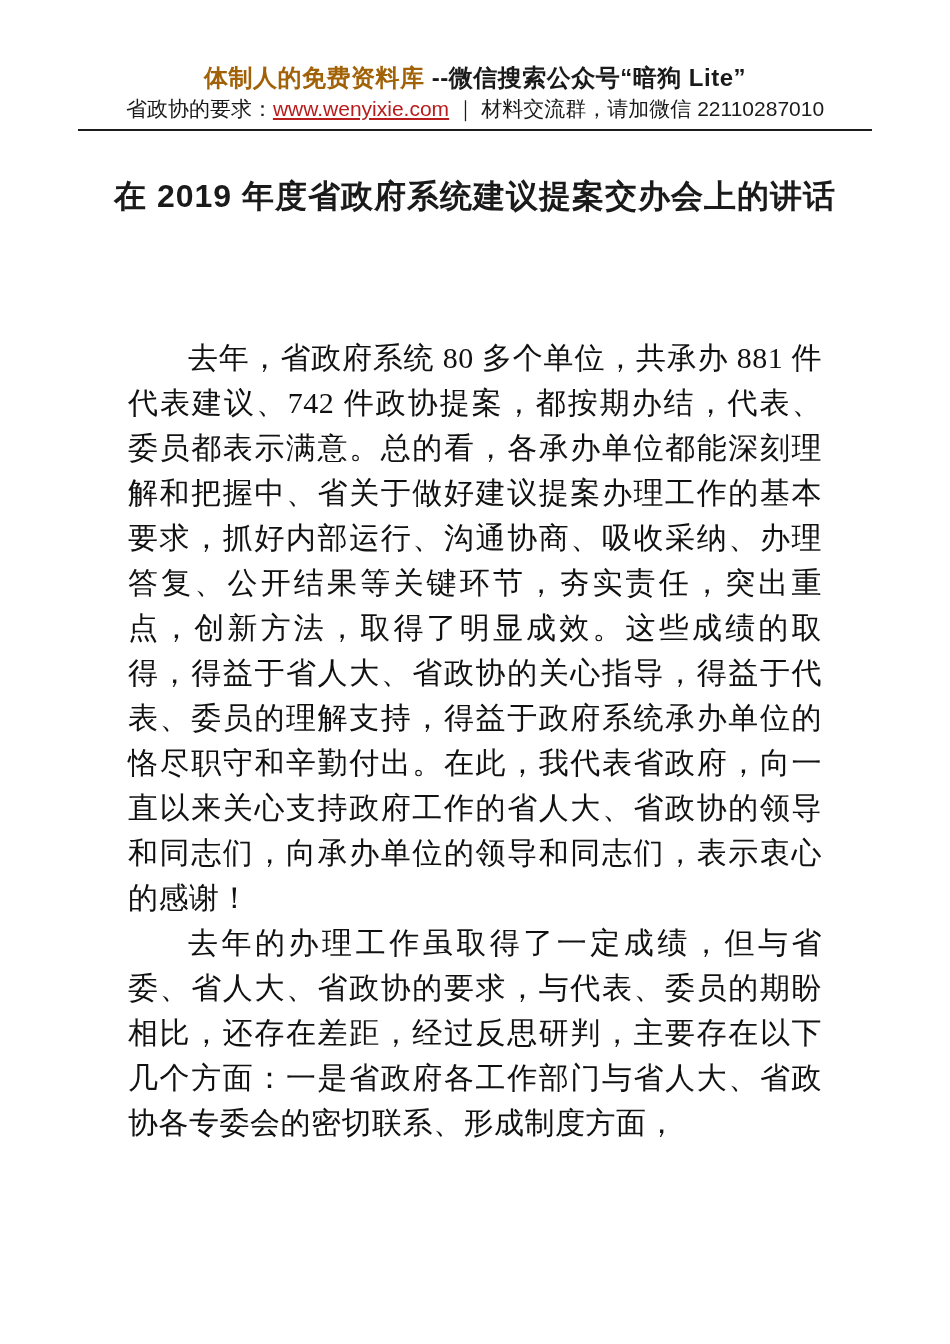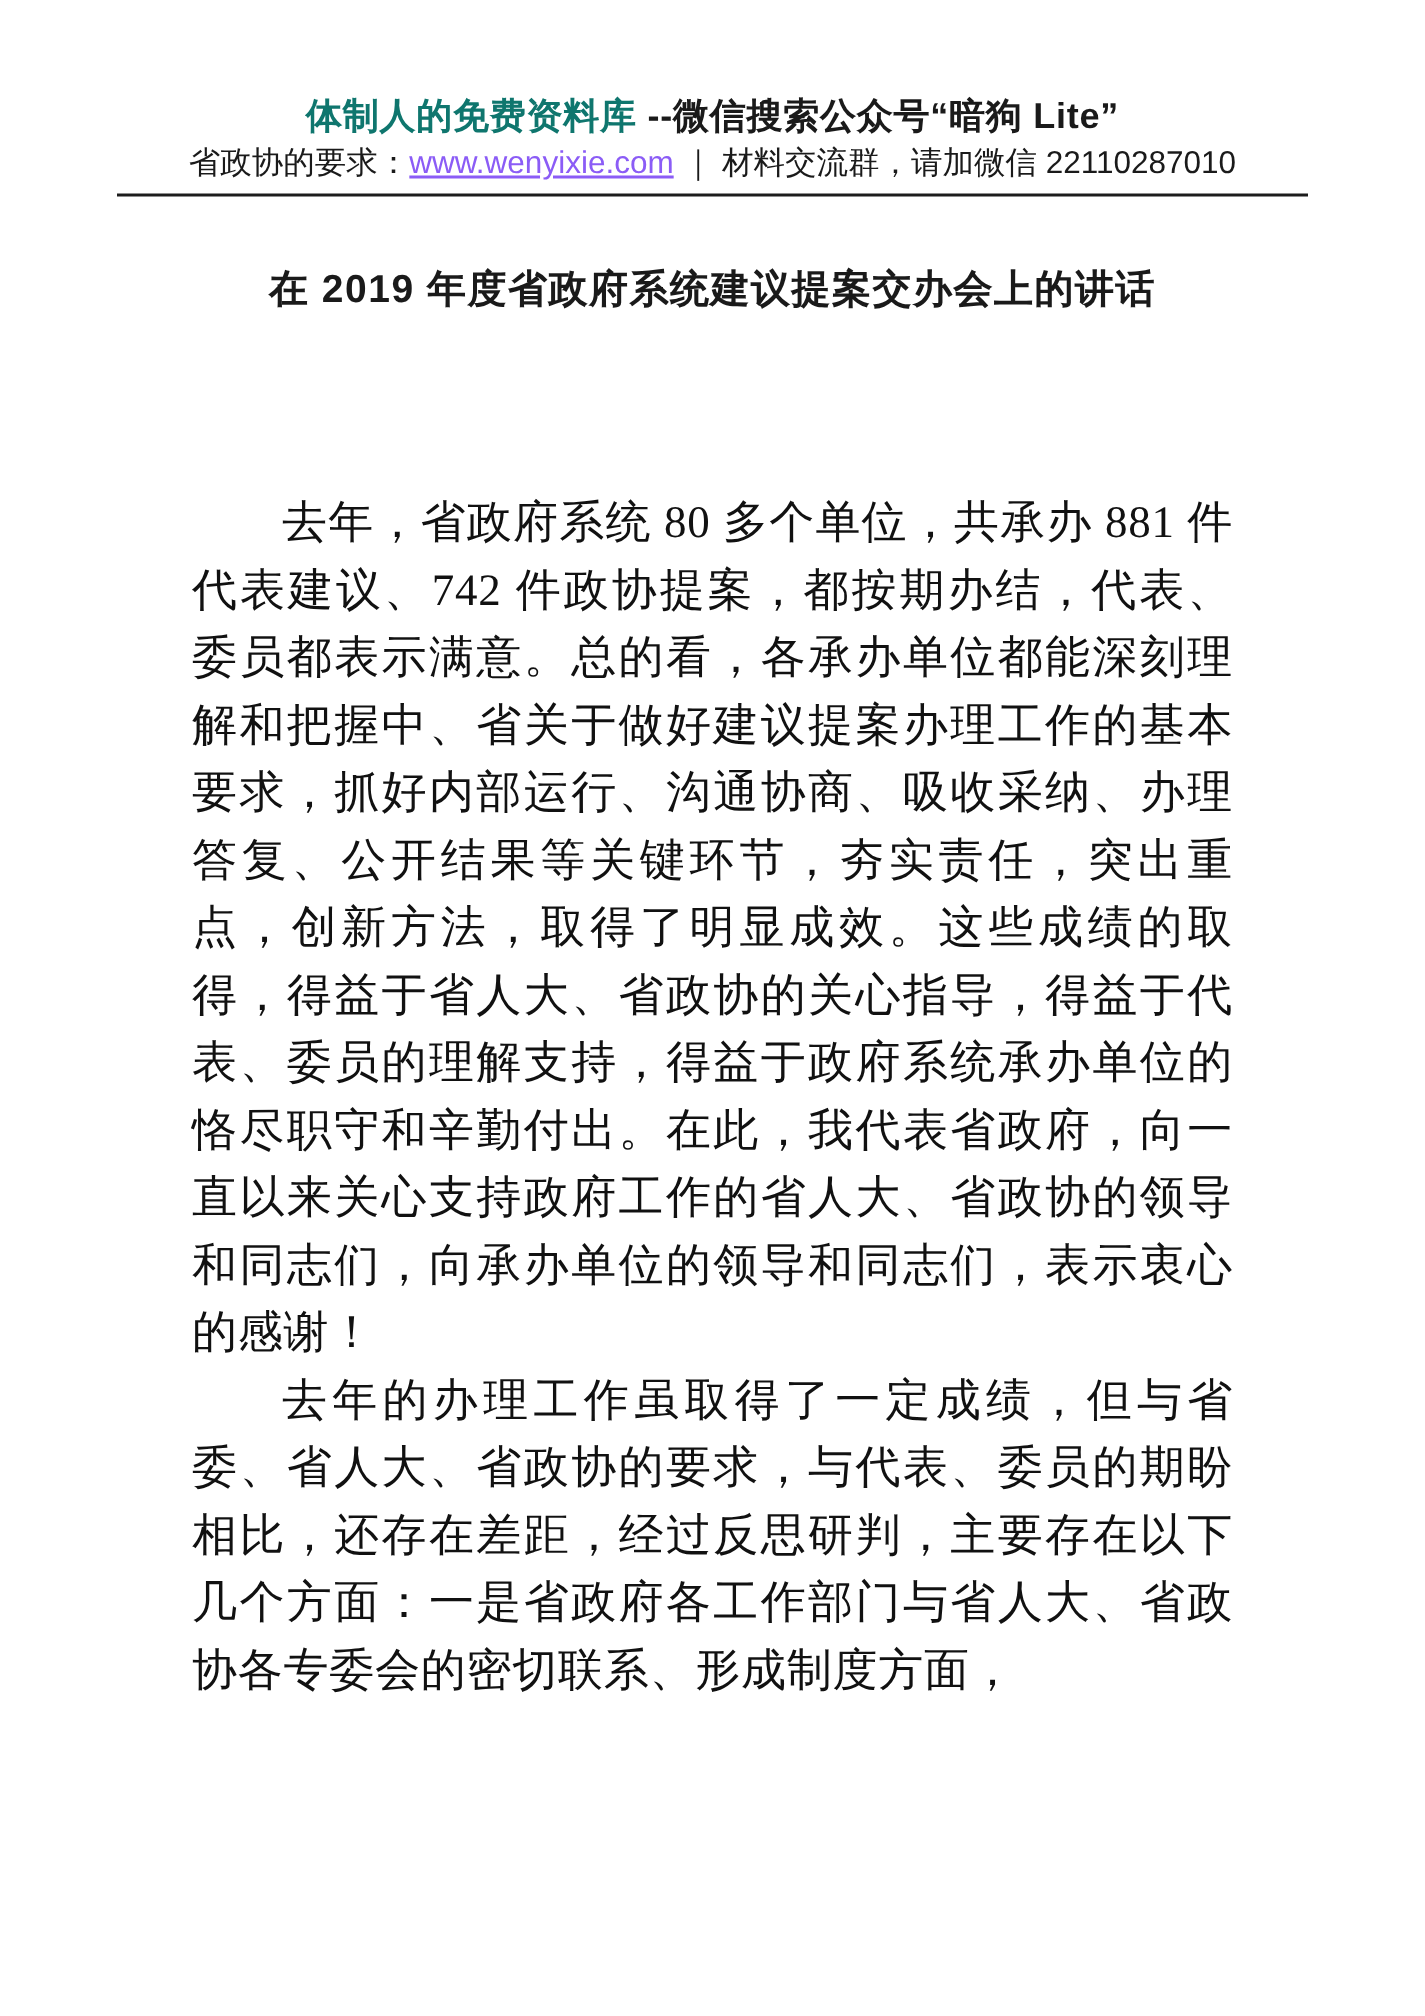--- a/index.html
+++ b/index.html
@@ -22,43 +22,43 @@
   .page-header {
     padding-top: 62px;
     text-align: center;
     line-height: 1.3;
   }
   .header-line1 {
     font-size: 24px;
     font-weight: 700;
     letter-spacing: 0.5px;
   }
-  .brand-name { color: #0f766e; }
+  .brand-name { color: #a16207; }
   .header-line1-rest { color: #1a1a1a; font-weight: 600; margin-top: 39px; }
   .header-line2 {
     margin-top: 2px;
     font-size: 21px;
     color: #1a1a1a;
     font-weight: 500;
   }
   .website-link {
-    color: #8b5cf6;
+    color: #b91c1c;
     text-decoration: underline;
     cursor: pointer;
   }
   .header-rule {
     margin: 7px 78px 0 78px;
     border-bottom: 2.5px solid #1c1c1c;
   }
 
   
   .doc-title {
     margin-top: 44px;
     text-align: center;
-    font-size: 26px;
+    font-size: 32px;
     font-weight: 700;
     color: #1a1a1a;
     font-family: "Liberation Sans", sans-serif;
     letter-spacing: 1px;
   }
 
   
   .doc-body {
     margin: 116px 128px 0 128px;
     font-family: "Liberation Serif", serif;

